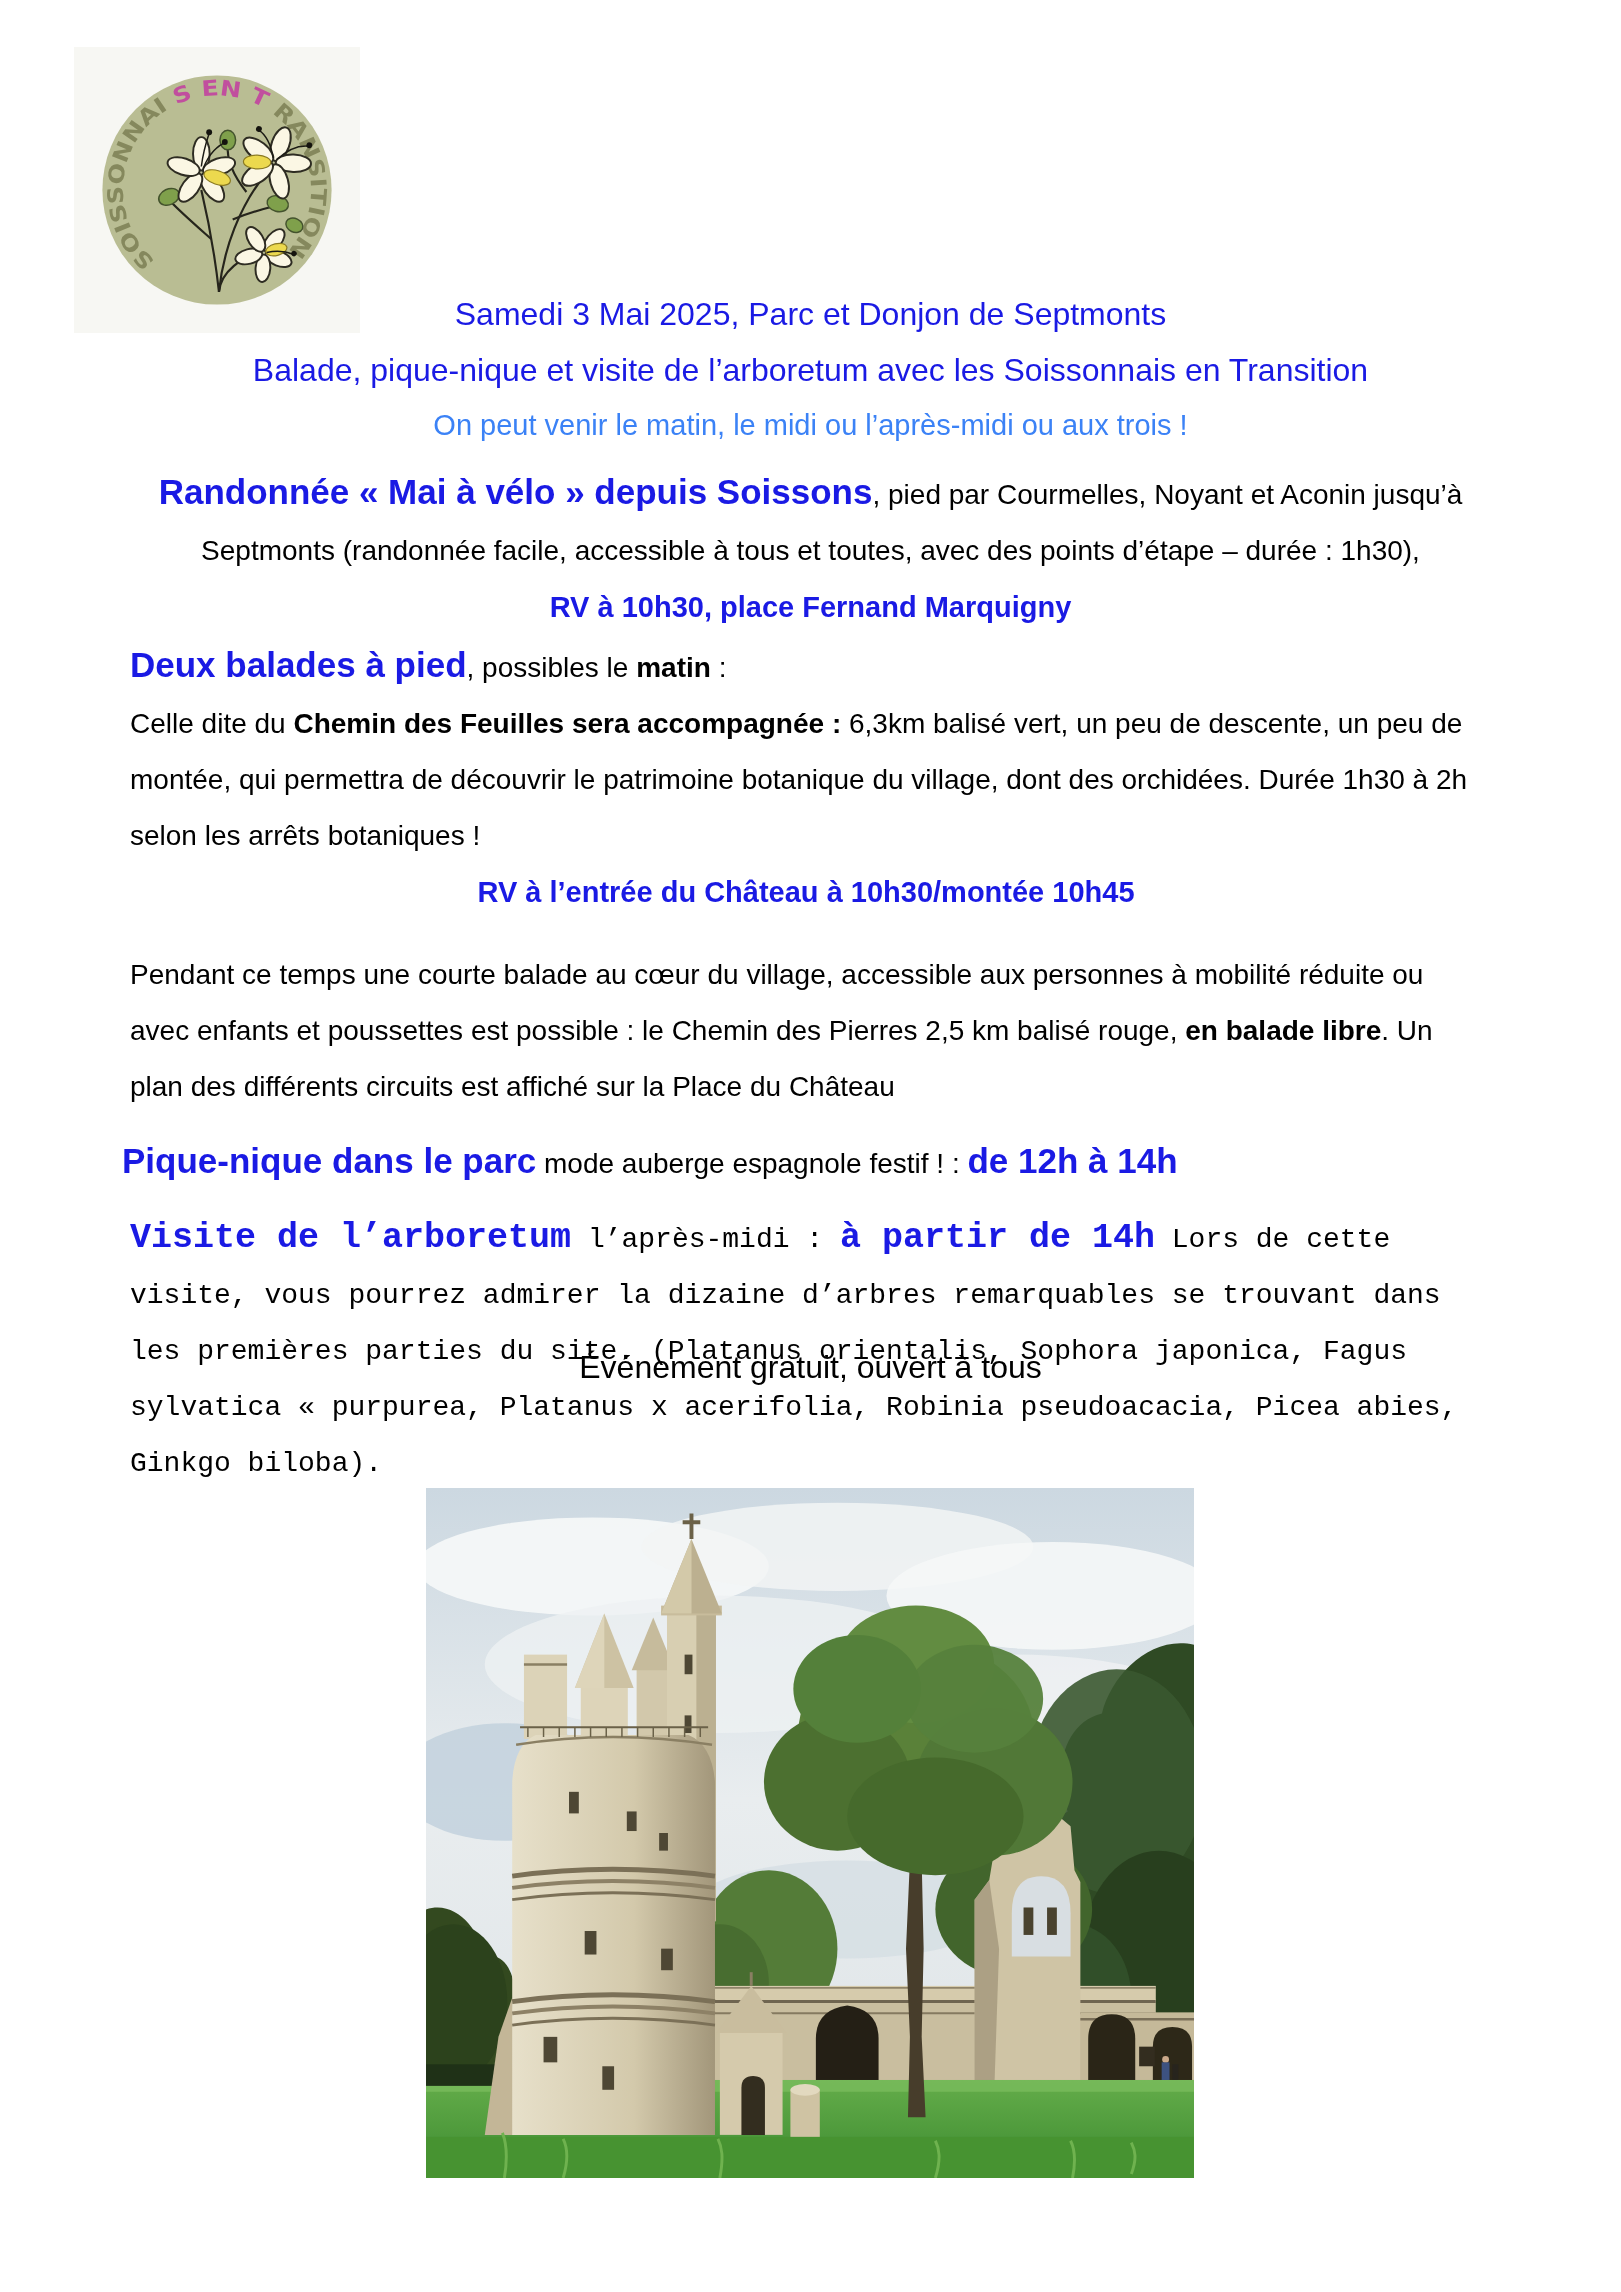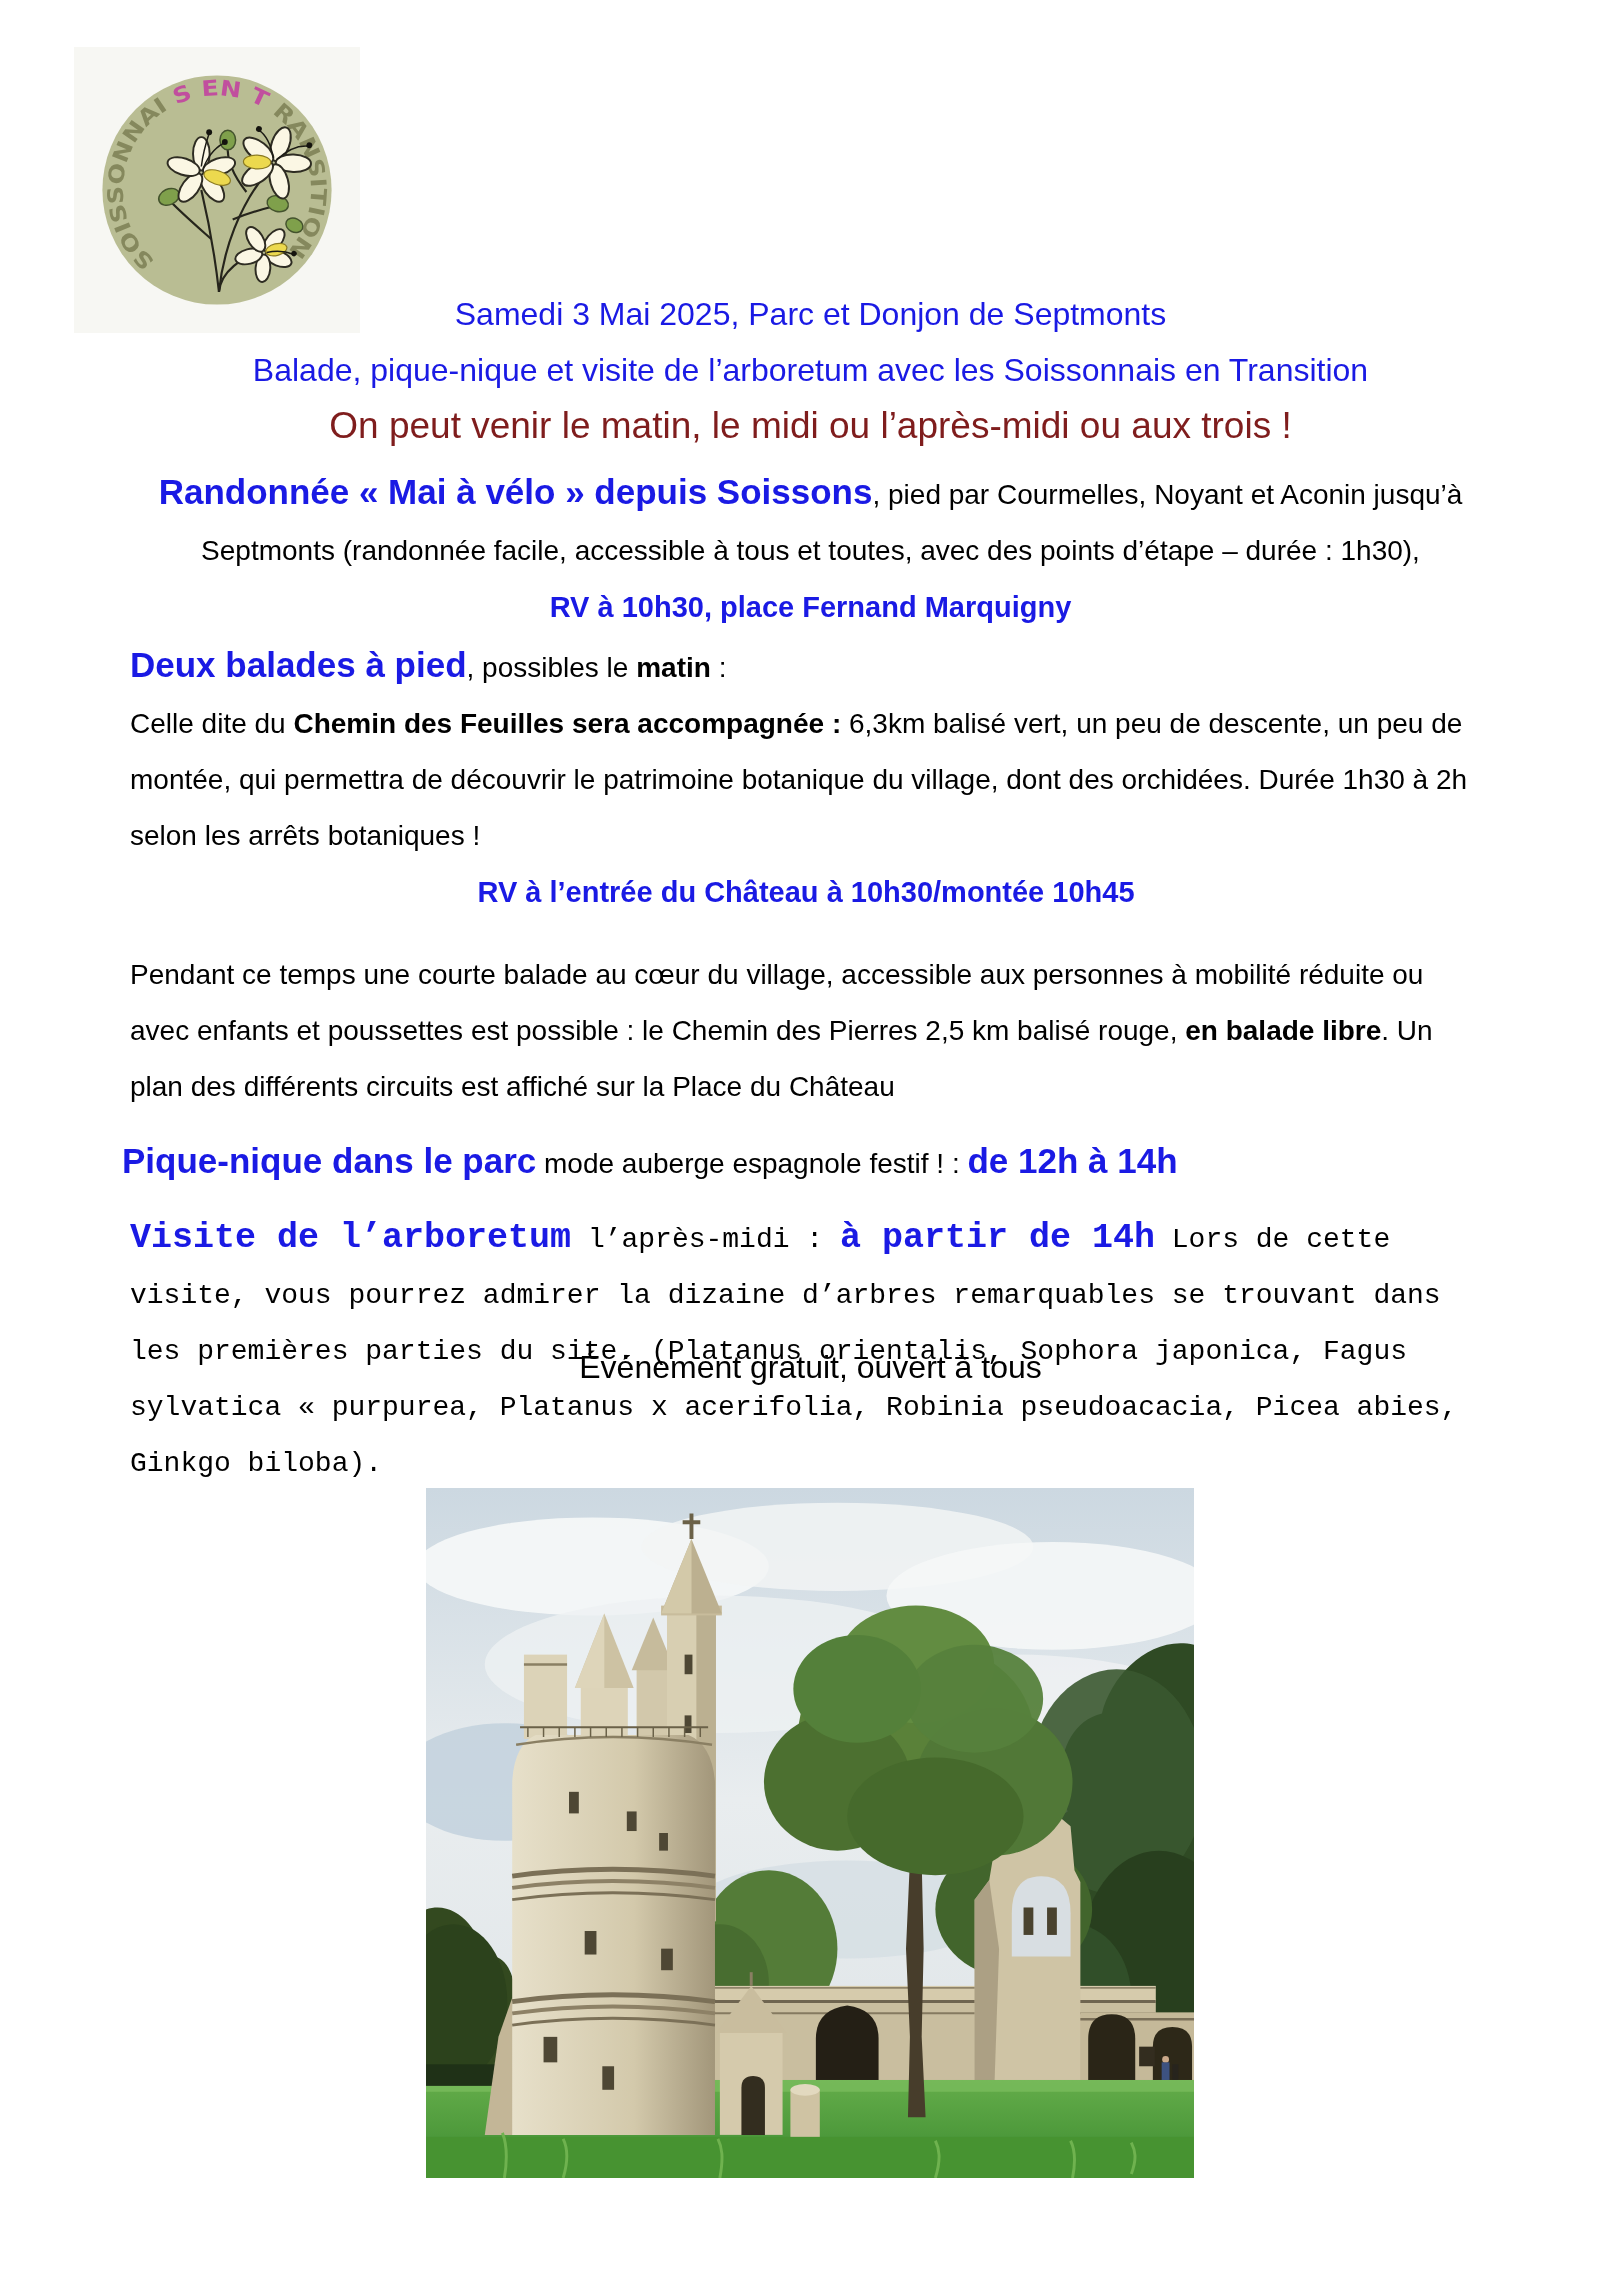--- a/index.html
+++ b/index.html
@@ -9,21 +9,21 @@
     font-family:"Liberation Sans",sans-serif;
     color:#000;
     position:relative;
   }
   .page{position:relative;width:1621px;height:2293px;background:#fff;overflow:hidden;}
 
   
   .logo{position:absolute;left:74px;top:47px;width:286px;height:286px;}
   .titles{position:absolute;left:0;right:0;top:286px;text-align:center;}
   .title-line{font-size:32px;font-weight:normal;color:var(--accent-blue,#1a1ae4);line-height:56px;white-space:nowrap;}
-  .subtitle{font-size:37px;color:#7f1d1d;line-height:55px;}
+  .subtitle{font-size:29px;color:#3b82f6;line-height:55px;}
 
   
   .sec{position:absolute;}
   .para{margin:0;font-size:28px;line-height:56px;color:#000;}
   .run-bold{font-weight:bold;}
   .run-blue-lg{color:var(--accent-blue,#1a1ae4);font-weight:bold;font-size:35px;}
   .rv-line{text-align:center;color:var(--accent-blue,#1a1ae4);font-weight:bold;font-size:29px;line-height:56px;}
 
   .sec-velo{top:464px;left:108px;right:108px;text-align:center;}
   .sec-balades{top:637px;left:130px;right:139px;}

